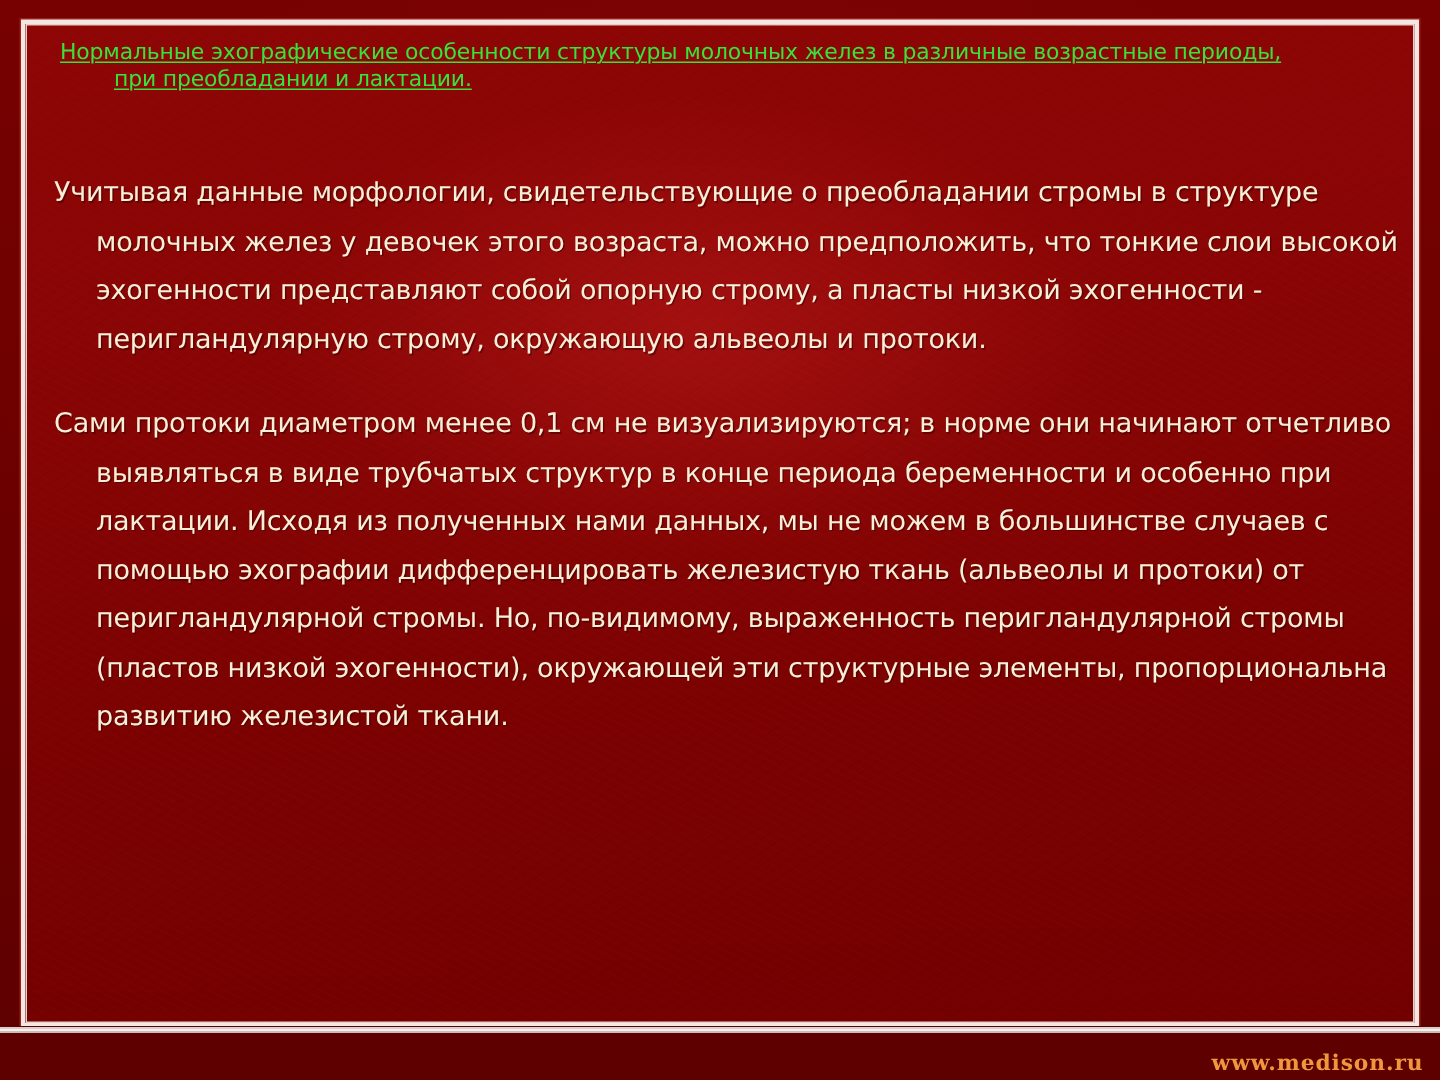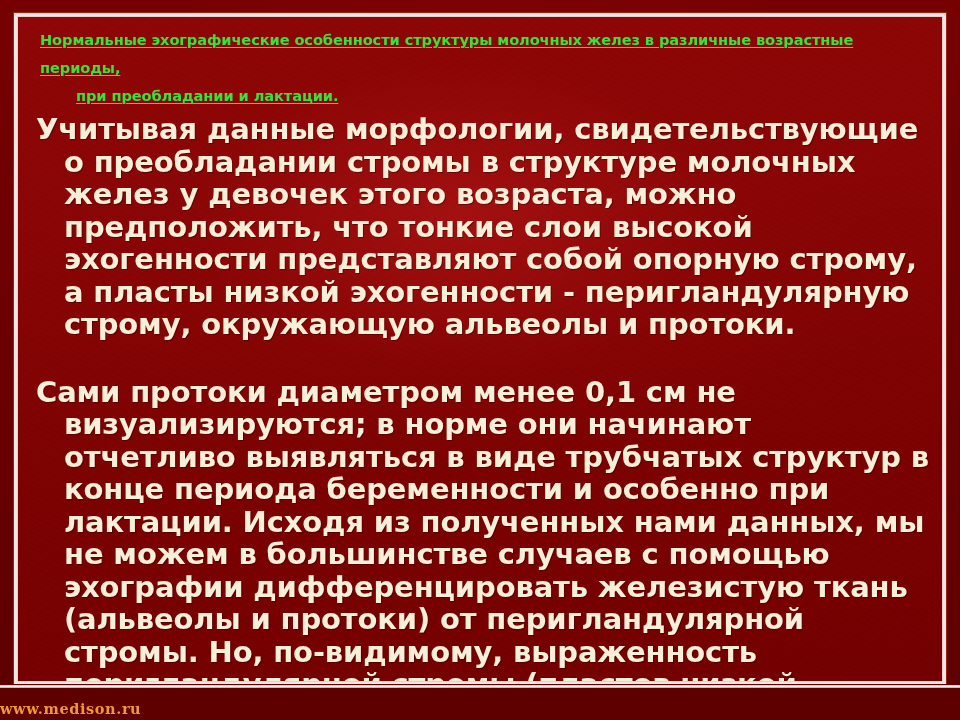--- a/index.html
+++ b/index.html
@@ -79,22 +79,22 @@
     left: 8px;
     top: 9px;
     width: 900px;
     z-index: 3;
   }
   .title-text {
     margin: 0;
     color: #38e23b;
     font-family: "DejaVu Sans", sans-serif;
     font-size: 14.6px;
-    font-weight: 700;
-    line-height: 28px;
+    font-weight: 400;
+    line-height: 18px;
     letter-spacing: -0.1px;
     text-decoration: underline;
     text-underline-offset: 2px;
     text-decoration-thickness: 1px;
     padding-left: 4px;
     text-indent: 0;
     margin-left: 10px;
   }
   .title-text .t-l2 {
     display: block;
@@ -106,31 +106,31 @@
     position: absolute;
     left: 8px;
     top: 96px;
     width: 906px;
     z-index: 3;
   }
   .para {
     margin: 0 0 0 0;
     color: #f7efd8;
     font-family: "DejaVu Sans", sans-serif;
-    font-size: 29px;
-    font-weight: 700;
+    font-size: 18px;
+    font-weight: 400;
     line-height: 32.5px;
     letter-spacing: -0.15px;
     text-shadow: 1px 1px 0 rgba(60, 0, 0, 0.55);
     padding-left: 38px;
     text-indent: -28px;
     white-space: pre-wrap;
   }
   .para + .para {
-    margin-top: 35px;
+    margin-top: 24px;
   }
 
   
   .footer-rule {
     position: absolute;
     left: 0;
     right: 0;
     bottom: 30px;
     height: 6px;
     background:
@@ -138,23 +138,23 @@
         #5c0000 0%, #5c0000 16%,
         #d8cfcc 16%, #d8cfcc 34%,
         #f6efec 34%, #f6efec 56%,
         #c9bdb9 56%, #c9bdb9 74%,
         #5c0000 74%, #5c0000 100%);
     z-index: 4;
   }
   .footer {
     position: absolute;
     left: 0;
-    right: 1px;
+    right: 11px;
     bottom: 3px;
-    text-align: left;
+    text-align: right;
     color: #f0963c;
     font-family: "DejaVu Serif", serif;
     font-size: 14.5px;
     font-weight: 700;
     letter-spacing: 0.6px;
     z-index: 4;
   }
 </style>
 </head>
 <body>

